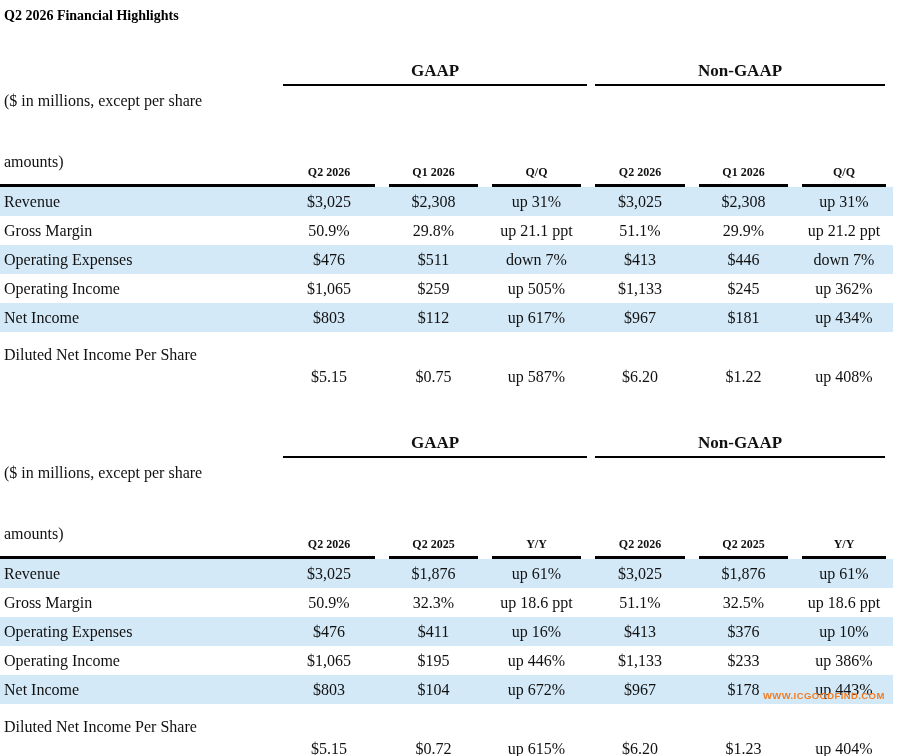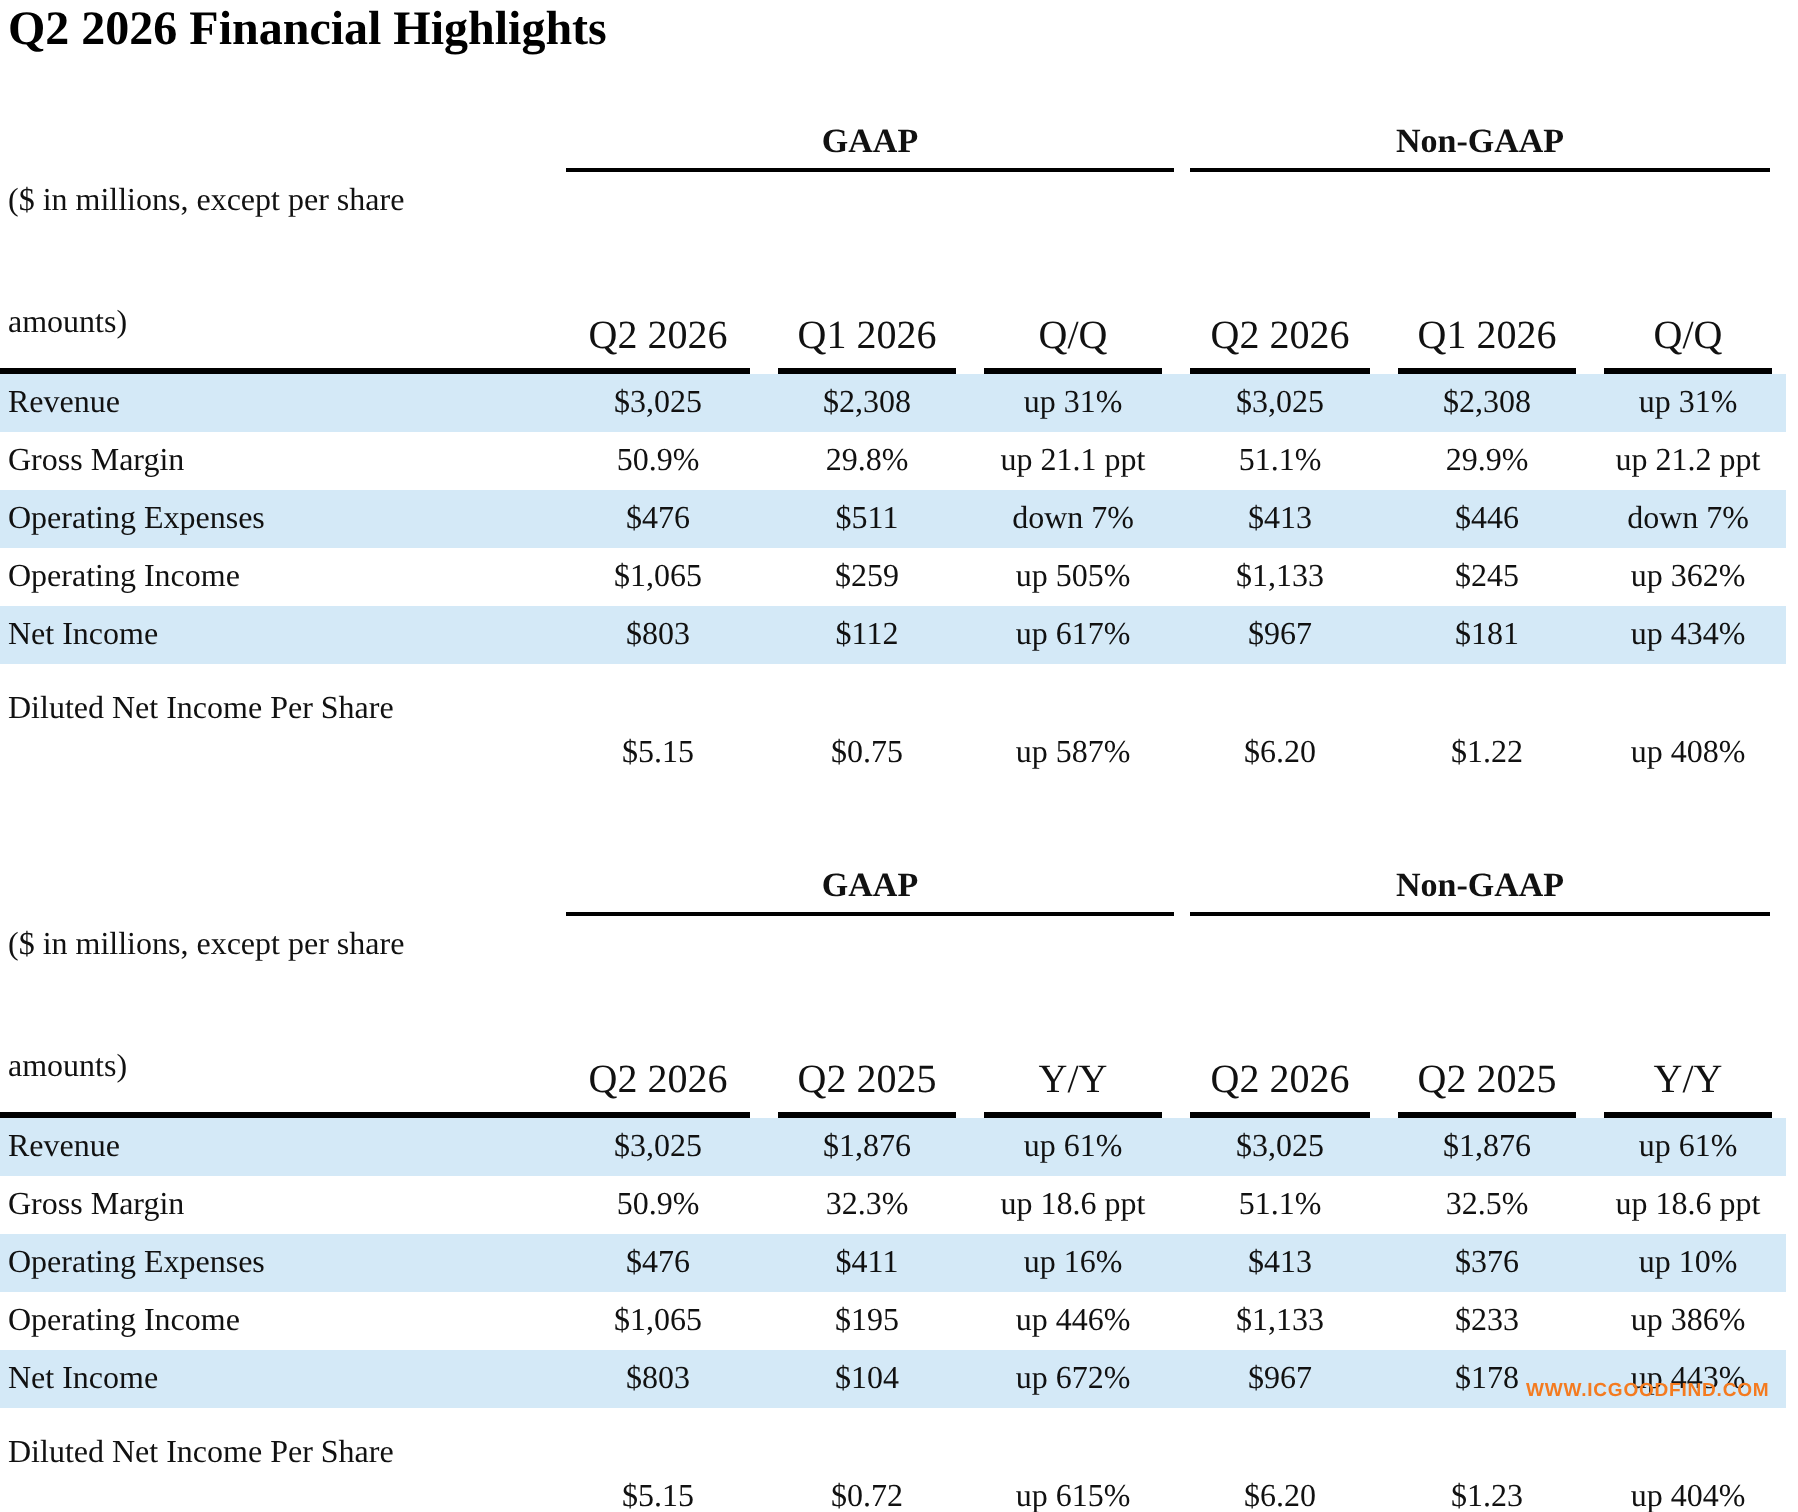--- a/index.html
+++ b/index.html
@@ -13,21 +13,21 @@
   body {
     width: 899px;
     height: 756px;
     background: #ffffff;
     color: var(--text);
     font-family: "Liberation Serif", "DejaVu Serif", serif;
     position: relative;
     overflow: hidden;
   }
   .page-title {
-    font-size: 24px;
+    font-size: 14px;
     font-weight: bold;
     line-height: 23px;
     margin: 4px 0 0 4px;
     color: #000;
   }
   table.fin {
     border-collapse: collapse;
     table-layout: fixed;
     width: 893px;
   }
@@ -59,22 +59,22 @@
     font-weight: normal;
     font-size: 16px;
     padding: 0 0 12px 4px;
   }
   .note-line { line-height: 20px; }
   .note-line + .note-line { margin-top: 41px; }
   .col-underline {
     border-bottom: 3px solid var(--rule);
     margin-right: 14px;
     text-align: center;
-    font-weight: normal;
-    font-size: 20px;
+    font-weight: bold;
+    font-size: 12px;
     padding-bottom: 4px;
   }
   tr.colhdr-row th:last-child .col-underline { margin-right: 7px; }
 
   tbody td {
     height: 29px;
     font-size: 16px;
     padding: 0;
     vertical-align: middle;
     color: var(--text);

